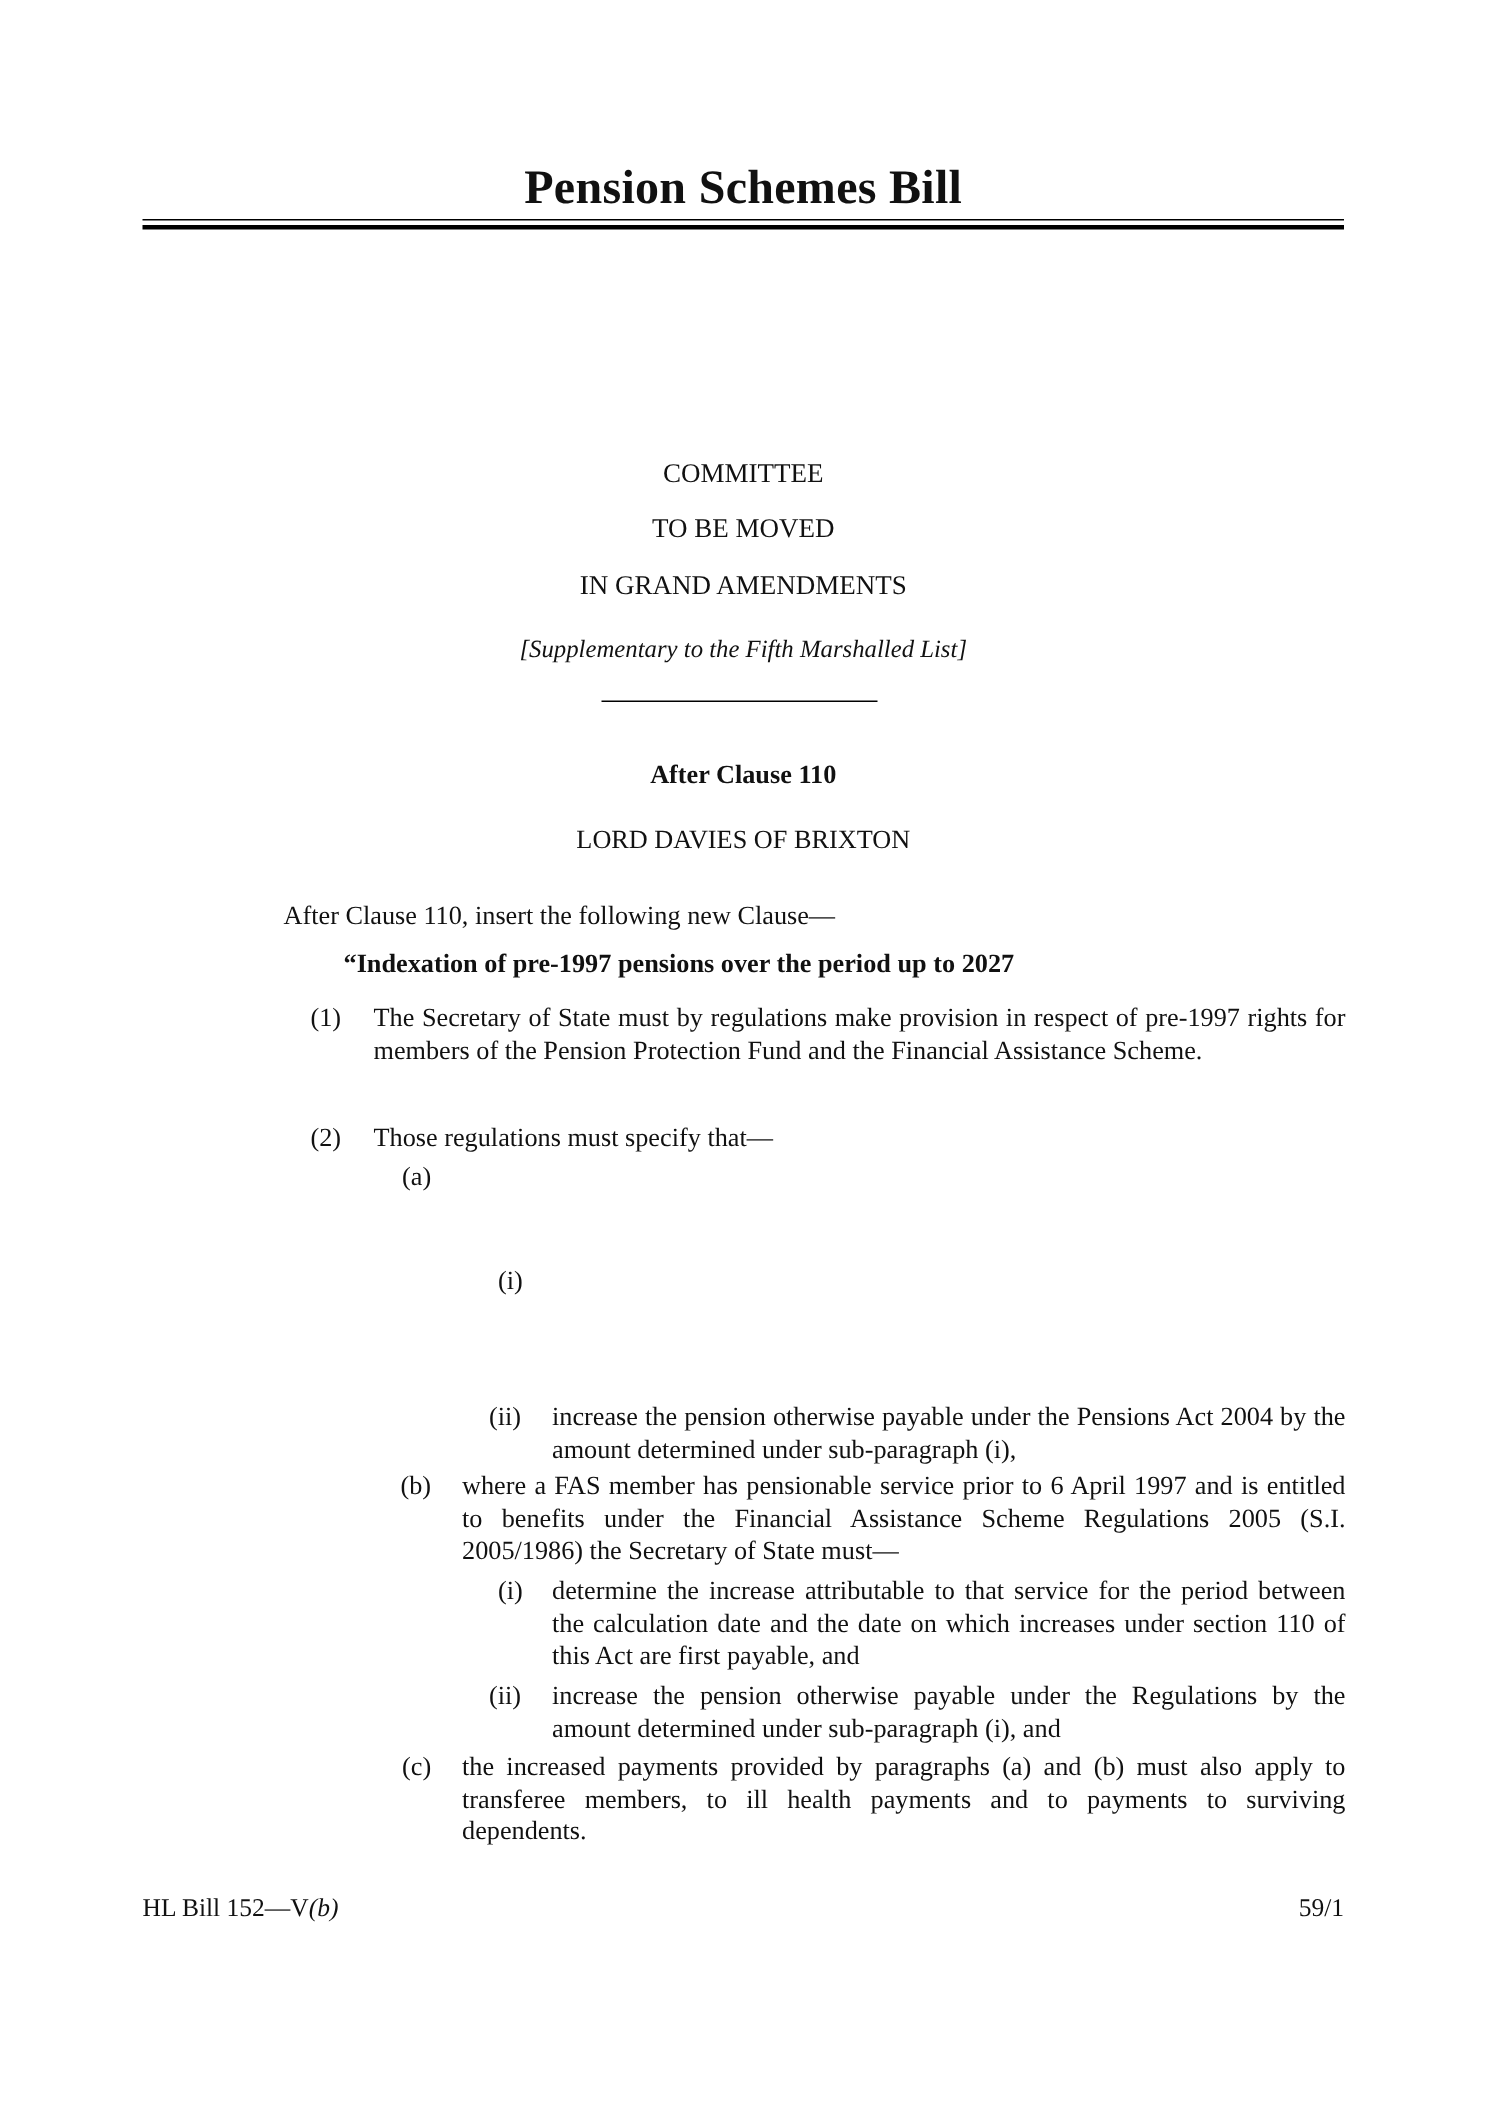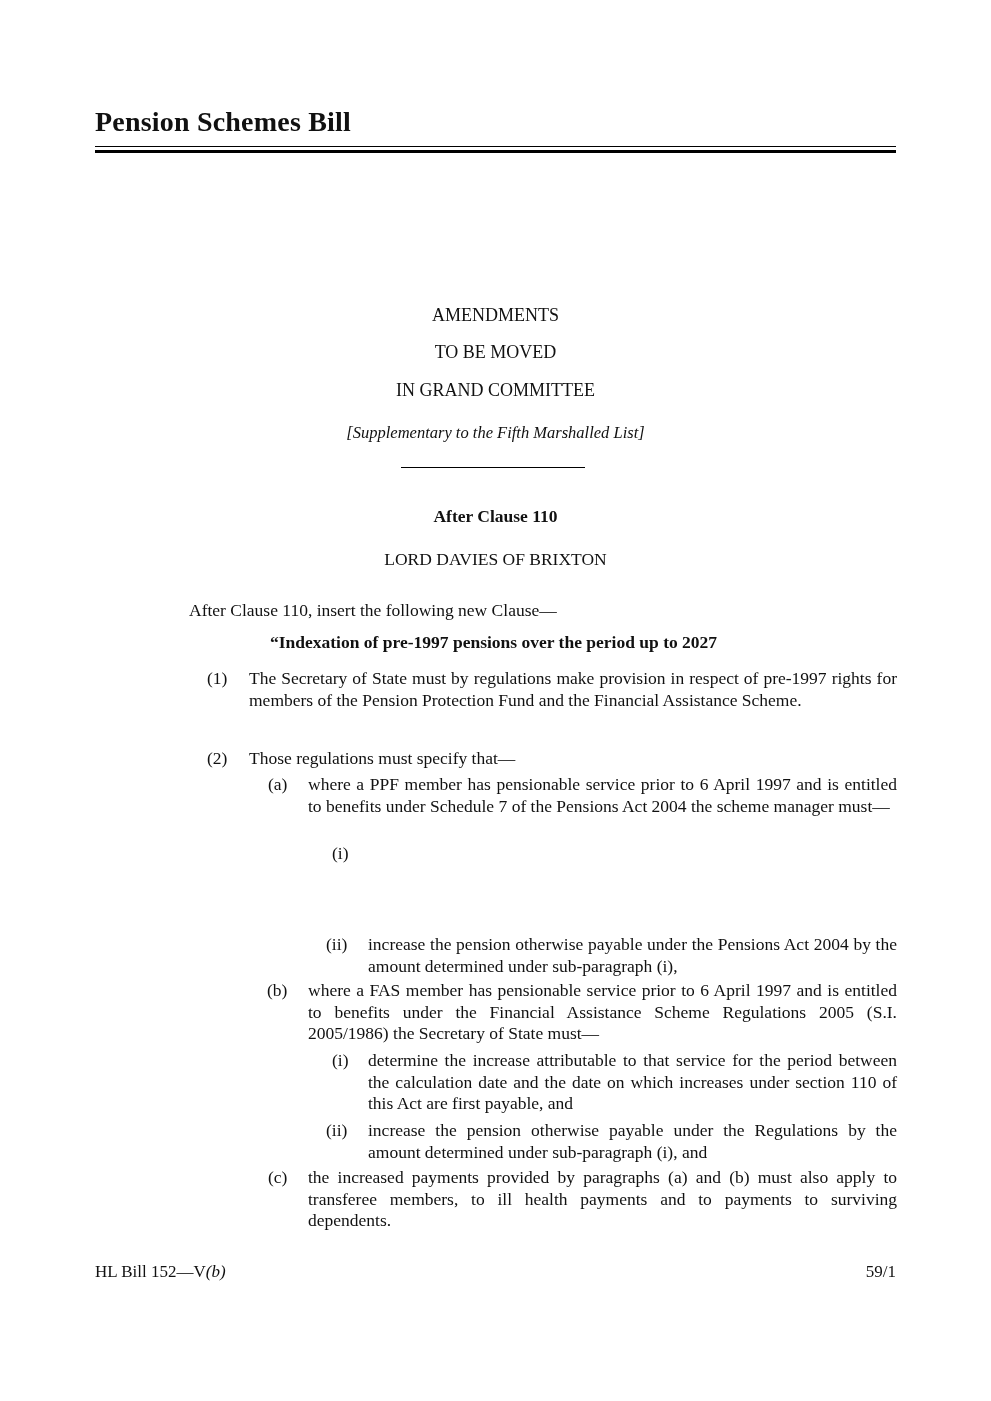--- a/index.html
+++ b/index.html
@@ -4,21 +4,21 @@
   <style>
     html, body { margin: 0; padding: 0; background: #ffffff; }
     body {
       width: 991px; height: 1401px; position: relative; overflow: hidden;
       font-family: "DejaVu Serif", "Liberation Serif", serif;
       color: #111111;
     }
     .page { position: absolute; left: 0; top: 0; width: 991px; height: 1401px; }
     .title {
       position: absolute; left: 95px; width: 801px; top: 106px;
-      font-weight: bold; font-size: 28px;
+      text-align: center; font-weight: bold; font-size: 32px;
       font-family: "Liberation Serif", serif; letter-spacing: 0.2px;
     }
     .rule-thin { position: absolute; left: 95px; width: 801px; top: 146px; height: 1px; background: #000; }
     .rule-thick { position: absolute; left: 95px; width: 801px; top: 150px; height: 3px; background: #000; }
 
     .center-line {
       position: absolute; left: 95px; width: 801px; text-align: center;
       font-family: "Liberation Serif", serif; font-size: 18px;
     }
     .italic { font-style: italic; font-size: 16.5px; }
@@ -35,40 +35,39 @@
   </style>
 </head>
 <body>
 
 <div class="page">
 
   <div class="title">Pension Schemes Bill</div>
   <div class="rule-thin"></div>
   <div class="rule-thick"></div>
 
-  <div class="center-line" style="top:305px;">AMENDMENTS</div>
+  <div class="center-line" style="top:305px;">COMMITTEE</div>
   <div class="center-line" style="top:342px;">TO BE MOVED</div>
-  <div class="center-line" style="top:380px;">IN GRAND COMMITTEE</div>
+  <div class="center-line" style="top:380px;">IN GRAND AMENDMENTS</div>
   <div class="center-line italic" style="top:423px;">[Supplementary to the Fifth Marshalled List]</div>
   <div class="short-rule"></div>
 
   <div class="center-line bold" style="top:506px; font-size:17.5px;">After Clause 110</div>
   <div class="center-line" style="top:549px; font-size:17.5px;">LORD DAVIES OF BRIXTON</div>
 
   <div class="text" style="left:189px; top:599px;">After Clause 110, insert the following new Clause—</div>
-  <div class="text bold" style="left:229px; top:631px;margin-left:41px;">“Indexation of pre-1997 pensions over the period up to 2027</div>
+  <div class="text bold" style="left:229px; top:631px;">“Indexation of pre-1997 pensions over the period up to 2027</div>
 
   <div class="num" style="left:207px; top:668px;">(1)</div>
   <div class="para" style="left:249px; top:668px; width:648px;">The Secretary of State must by regulations make provision in respect of pre-1997 rights for members of the Pension Protection Fund and the Financial Assistance Scheme.</div>
 
   <div class="num" style="left:207px; top:748px;">(2)</div>
   <div class="para" style="left:249px; top:748px; width:648px;">Those regulations must specify that—</div>
 
   <div class="num" style="left:268px; top:774px;">(a)</div>
-  <div class="para" style="left:308px; top:774px; width:589px;">where a PPF member has pensionable service prior to 6 April 1997 and is entitled to benefits under Schedule 7 of the Pensions Act 2004 the scheme manager must—</div>
 
   <div class="num" style="left:332px; top:843px;">(i)</div>
 
   <div class="num" style="left:326px; top:934px;">(ii)</div>
   <div class="para" style="left:368px; top:934px; width:529px;">increase the pension otherwise payable under the Pensions Act 2004 by the amount determined under sub-paragraph (i),</div>
 
   <div class="num" style="left:267px; top:980px;">(b)</div>
   <div class="para" style="left:308px; top:980px; width:589px;">where a FAS member has pensionable service prior to 6 April 1997 and is entitled to benefits under the Financial Assistance Scheme Regulations 2005 (S.I. 2005/1986) the Secretary of State must—</div>
 
   <div class="num" style="left:332px; top:1050px;">(i)</div>

